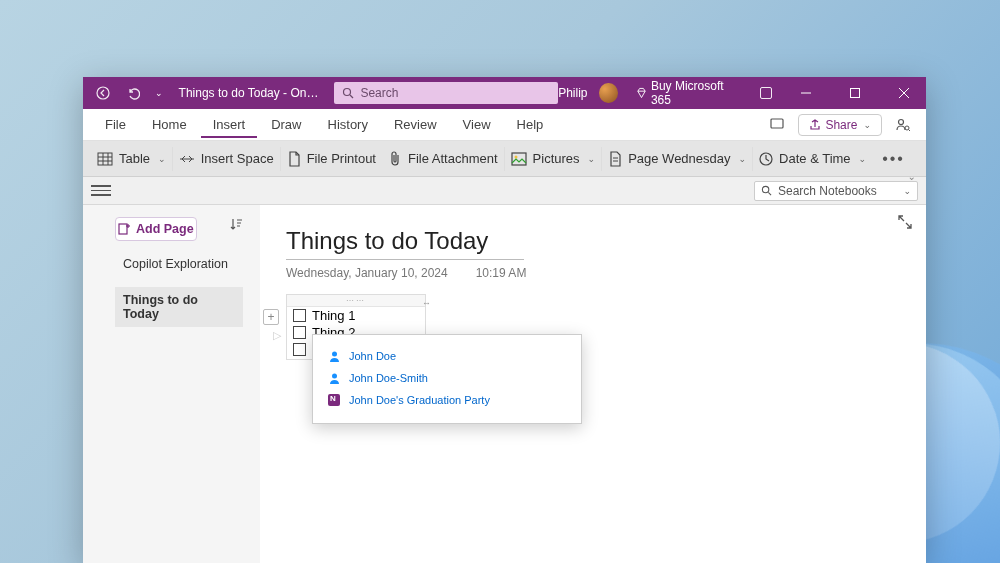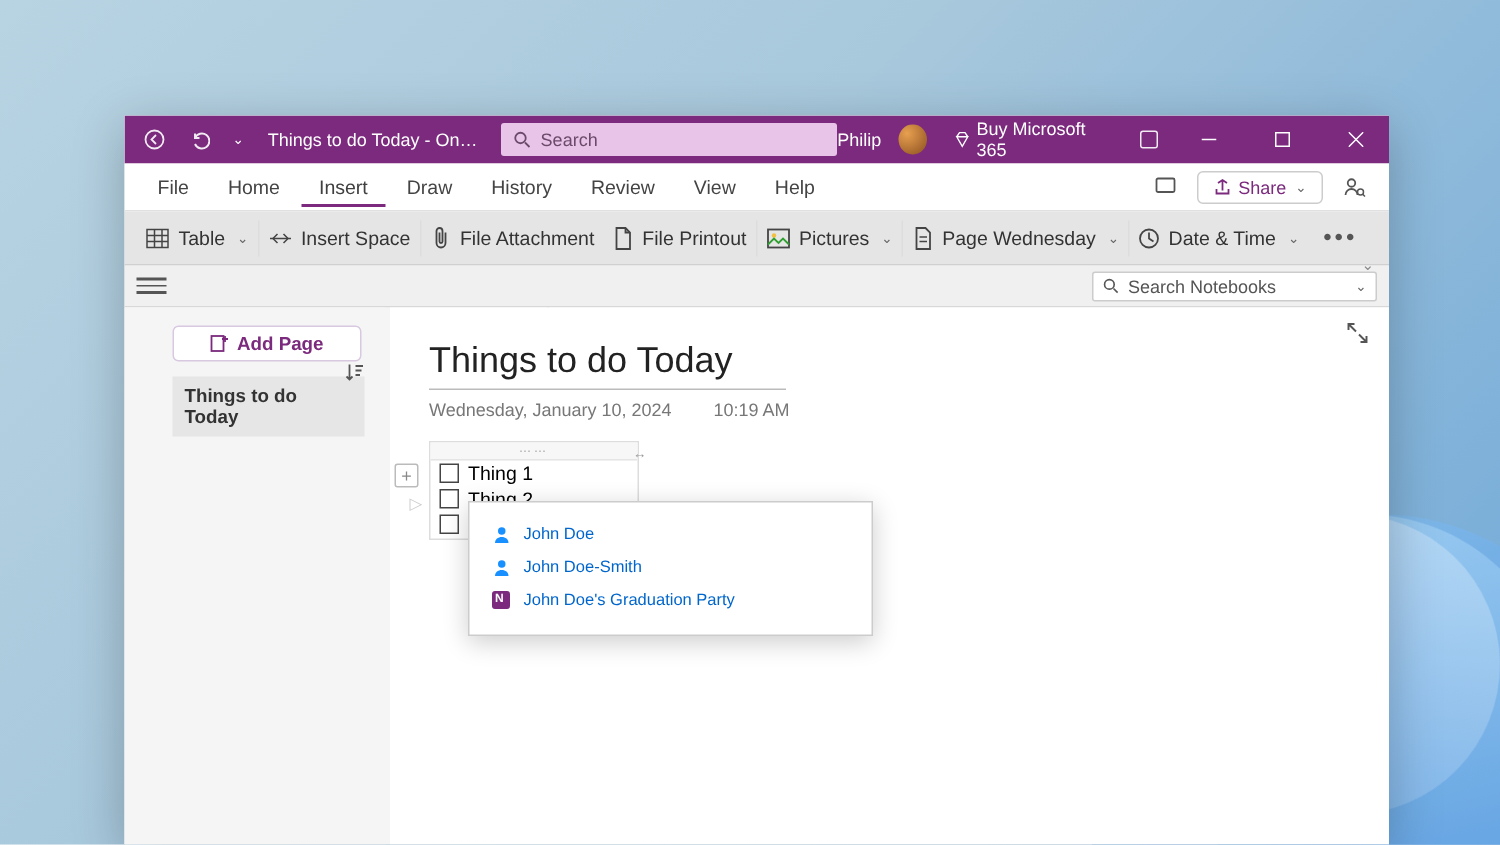--- a/index.html
+++ b/index.html
@@ -44,27 +44,27 @@
   
   .ribbon { height:36px; background:#e5e5e5; border-bottom:1px solid #d0d0d0; display:flex; align-items:center; padding:0 8px; font-size:13px; color:#333; }
   .rsep { width:1px; height:24px; background:#ddd; }
   .rbtn { display:flex; align-items:center; gap:6px; padding:4px 6px; }
   .chev { font-size:9px; color:#666; margin-left:2px; }
 
   
   .subbar { height:28px; background:#f0f0f0; border-bottom:1px solid #d8d8d8; display:flex; align-items:center; padding:0 8px; }
   .hamb { width:20px; display:flex; flex-direction:column; gap:3px; }
   .hamb span{height:1.5px;background:#555;}
-  .search-nb { margin-left:auto; width:190px; height:20px; background:#fff; border:1px solid #ccc; border-radius:2px; display:flex; align-items:center; padding:0 6px; font-size:12px; color:#555; gap:6px;}
+  .search-nb { margin-left:auto; width:164px; height:20px; background:#fff; border:1px solid #ccc; border-radius:2px; display:flex; align-items:center; padding:0 6px; font-size:12px; color:#555; gap:6px;}
   .search-nb .chev{margin-left:auto;}
 
   
   .body { flex:1; display:flex; background:#f5f5f5; position:relative;}
   .sidebar { width:174px; background:#f5f5f5; padding:12px 14px 0 32px; font-size:12.5px; color:#333;}
-  .addpage { border:1px solid #d8c8e0; background:#fff; border-radius:4px; padding:4px 24px; color:#7b2a7d; display:inline-flex; align-items:center; gap:6px; font-size:12.5px; font-weight:600;}
+  .addpage { border:1px solid #d8c8e0; background:#fff; border-radius:4px; padding:4px 2px; color:#7b2a7d; display:inline-flex; align-items:center; gap:6px; font-size:12.5px; font-weight:600;}
   .sort-icn{ float:right; color:#555;}
   .side-item{ padding:6px 8px; margin-top:10px;}
   .side-item.sel{ background:#e6e6e6; font-weight:600;}
   .divider { position:absolute; left:282px; top:0; bottom:0; width:1px; background:#d0d0d0;}
 
   .page { flex:1; background:#fff; margin-left:3px; padding:22px 26px; position:relative; }
   .page h1 { font-size:24px; font-weight:400; color:#222; border-bottom:1px solid #bbb; padding-bottom:4px; width:238px;}
   .meta { display:flex; gap:28px; font-size:12px; color:#777; margin-top:6px;}
   .note-block { margin-top:14px; border:1px solid #ddd; width:140px; position:relative; font-size:13px;}
   .note-header{height:12px;background:#f7f7f7;border-bottom:1px solid #e5e5e5;display:flex;align-items:center;justify-content:center;font-size:8px;color:#aaa;letter-spacing:2px;}
@@ -205,30 +205,30 @@
     <div class="rbtn">
       <svg width="16" height="16" viewBox="0 0 16 16">
           <line x1="1" y1="8" x2="15" y2="8" stroke="#444" stroke-width="1"></line>
           <path d="M6 5l-3 3 3 3M10 5l3 3-3 3" fill="none" stroke="#444" stroke-width="1"></path>
         </svg>
       <span>Insert Space</span>
     </div>
     <div class="rsep"></div>
     <div class="rbtn">
       <svg width="14" height="16" viewBox="0 0 14 16">
-          <path d="M10 4v7a3 3 0 0 1-6 0V3a2 2 0 0 1 4 0v7a1 1 0 0 1-2 0V4" fill="none" stroke="#444" stroke-width="1.2"></path>
-        </svg>
-      <span>File Attachment</span>
-    </div>
-    <div class="rbtn">
-      <svg width="14" height="16" viewBox="0 0 14 16">
           <path d="M3 1h6l3 3v11H3z" fill="none" stroke="#444" stroke-width="1.2"></path>
           <path d="M9 1v3h3" fill="none" stroke="#444" stroke-width="1.2"></path>
         </svg>
       <span>File Printout</span>
+    </div>
+    <div class="rbtn">
+      <svg width="14" height="16" viewBox="0 0 14 16">
+          <path d="M10 4v7a3 3 0 0 1-6 0V3a2 2 0 0 1 4 0v7a1 1 0 0 1-2 0V4" fill="none" stroke="#444" stroke-width="1.2"></path>
+        </svg>
+      <span>File Attachment</span>
     </div>
     <div class="rsep"></div>
     <div class="rbtn">
       <svg width="16" height="14" viewBox="0 0 16 14">
           <rect x="1" y="1" width="14" height="12" fill="none" stroke="#444" stroke-width="1.2"></rect>
           <circle cx="5" cy="5" r="1.5" fill="#f0c040"></circle>
           <path d="M1 11l4-4 3 3 3-3 4 4" fill="none" stroke="#30a030" stroke-width="1.2"></path>
         </svg>
       <span>Pictures</span>
         <span class="chev">⌄</span>
@@ -282,20 +282,21 @@
               <line x1="10" y1="1" x2="10" y2="5" stroke="#7b2a7d" stroke-width="1.2"></line>
             </svg>
           <span>Add Page</span>
         </span>
         <span class="sort-icn">
           <svg width="14" height="14" viewBox="0 0 14 14">
               <path d="M4 2v10M2 10l2 2 2-2M8 3h5M8 6h4M8 9h3" fill="none" stroke="#555" stroke-width="1.2"></path>
             </svg>
         </span>
       </div>
+      <div class="side-item">Copilot Exploration</div>
       <div class="side-item sel">Things to do Today</div>
     </div>
     <div class="divider"></div>
 
     <div class="page">
       <span class="expand-icn">
         <svg width="14" height="14" viewBox="0 0 14 14">
             <path d="M1 5V1h4M13 9v4H9M1 1l5 5M13 13L8 8" fill="none" stroke="#555" stroke-width="1.3"></path>
           </svg>
       </span>

